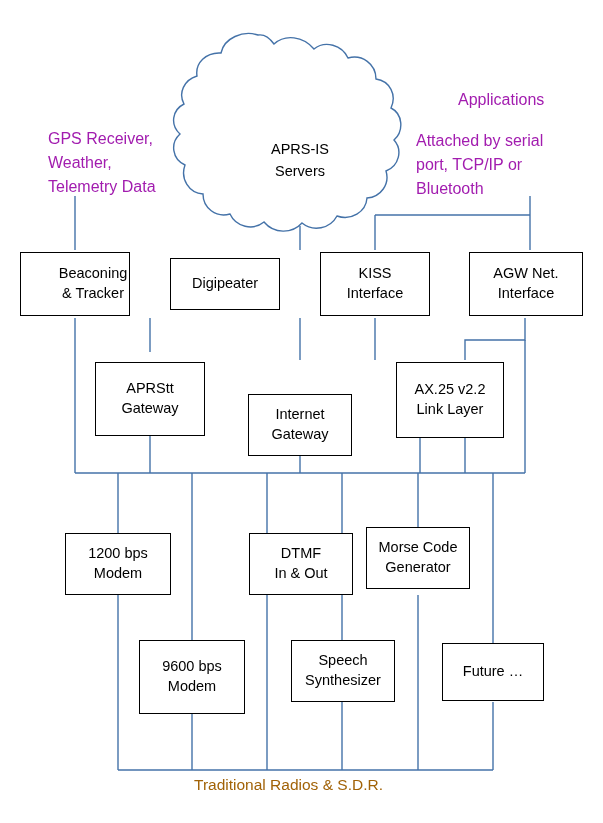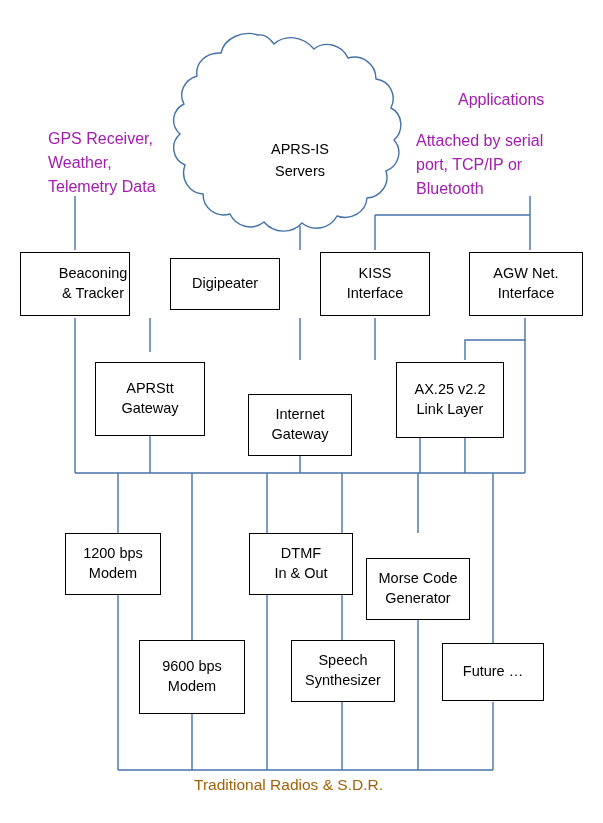--- a/index.html
+++ b/index.html
@@ -188,31 +188,31 @@
   <div class="box" style="left:248px; top:362px; width:104px; height:62px;margin-top:32px;">
     <span class="line">Internet</span>
     <span class="line">Gateway</span>
   </div>
 
   <div class="box" style="left:396px; top:362px; width:108px; height:76px;">
     <span class="line">AX.25 v2.2</span>
     <span class="line">Link Layer</span>
   </div>
 
-  <div class="box" style="left:65px; top:533px; width:96px; height:62px;">
+  <div class="box" style="left:65px; top:533px; width:106px; height:62px;">
     <span class="line">1200 bps</span>
     <span class="line">Modem</span>
   </div>
 
   <div class="box" style="left:216px; top:533px; width:104px; height:62px;margin-left:33px;">
     <span class="line">DTMF</span>
     <span class="line">In &amp; Out</span>
   </div>
 
-  <div class="box" style="left:366px; top:527px; width:104px; height:62px;margin-top:31px;">
+  <div class="box" style="left:366px; top:527px; width:104px; height:62px;">
     <span class="line">Morse Code</span>
     <span class="line">Generator</span>
   </div>
 
   <div class="box" style="left:139px; top:640px; width:106px; height:74px;">
     <span class="line">9600 bps</span>
     <span class="line">Modem</span>
   </div>
 
   <div class="box" style="left:442px; top:643px; width:102px; height:58px;">

